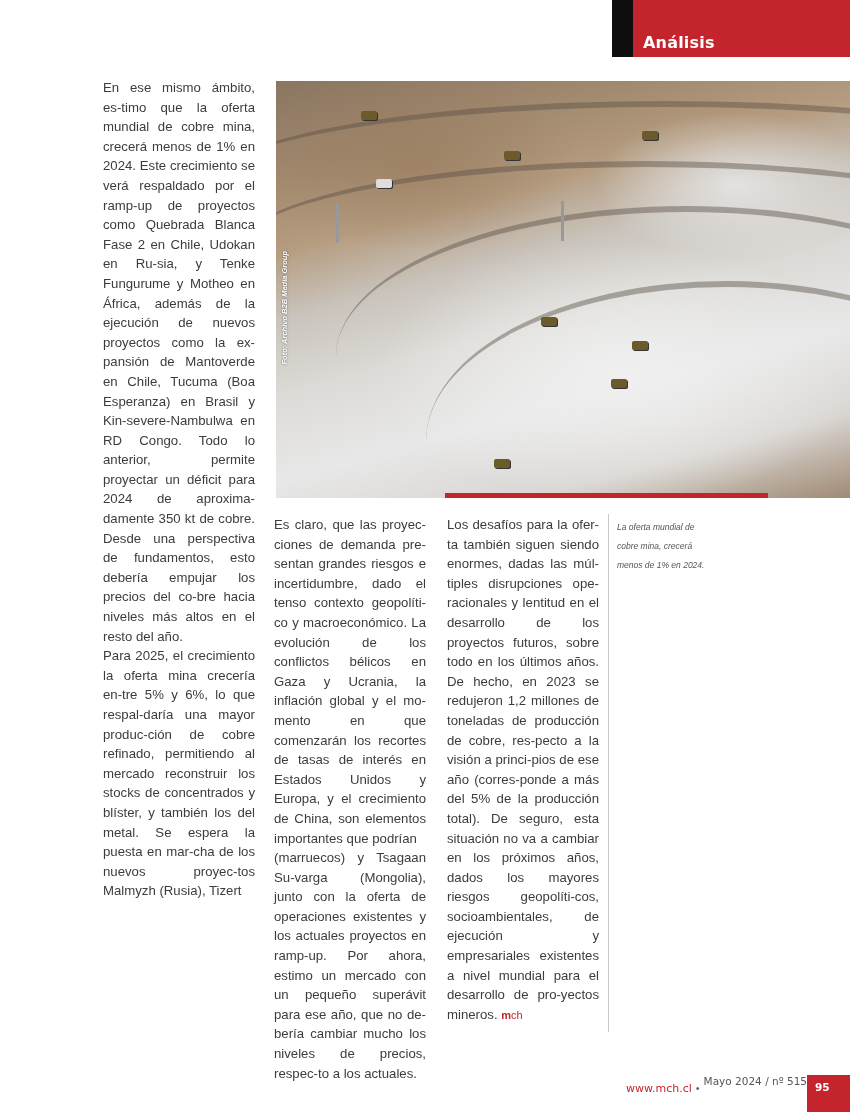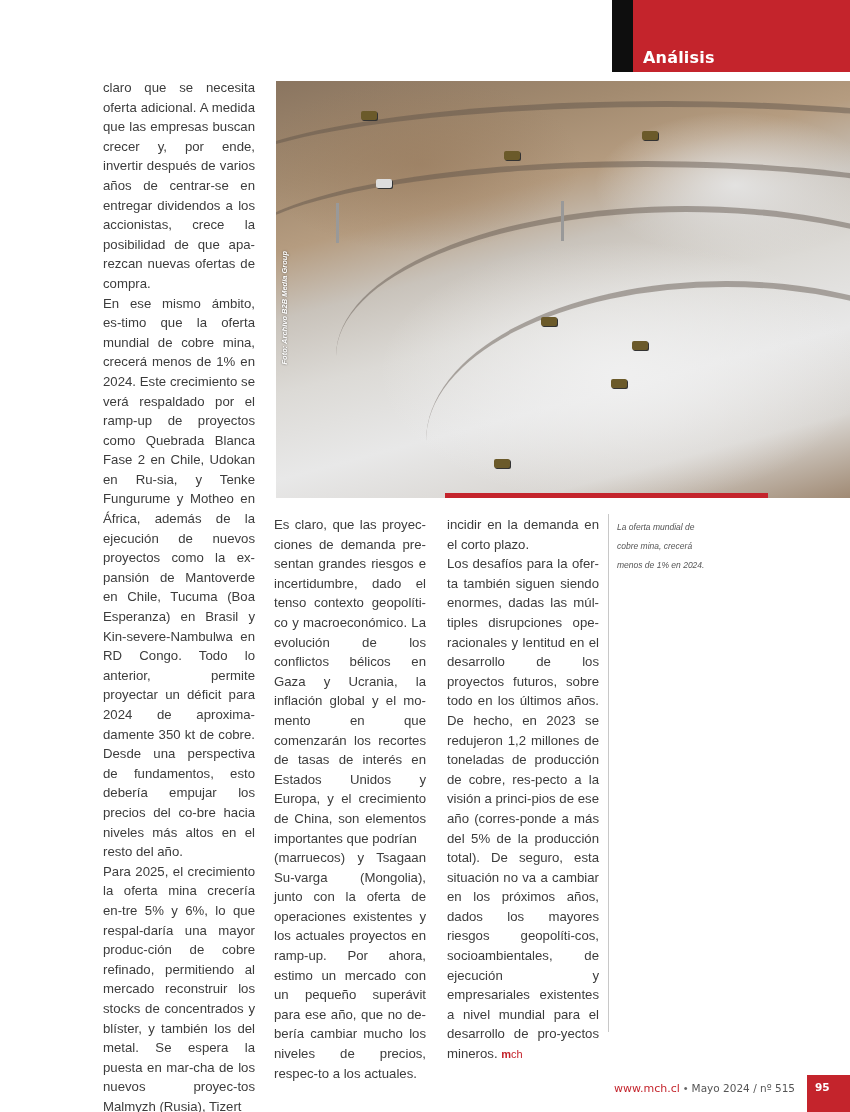--- a/index.html
+++ b/index.html
@@ -1,19 +1,19 @@
 <!DOCTYPE html>
 <html><head>
   <meta charset="utf-8">
   <style>
     * { box-sizing: border-box; margin: 0; padding: 0; }
     html, body { width: 850px; height: 1112px; background: #ffffff; overflow: hidden; }
     body { position: relative; font-family: "Liberation Sans", sans-serif; color: #3a3a3a; }
 
-    .section-tab { position: absolute; left: 597px; top: 0; width: 253px; height: 72px; display: flex; padding-left: 15px; }
+    .section-tab { position: absolute; left: 597px; top: 0; width: 253px; height: 57px; display: flex; padding-left: 15px; }
     .section-tab .black-bar { width: 21px; height: 100%; background: #0e0e0e; }
     .section-tab .red-bar { flex: 1; height: 100%; background: #c4242c; position: relative; }
     .section-tab .label { position: absolute; left: 10px; bottom: 5px; color: #ffffff; font-family: "DejaVu Sans", sans-serif; font-weight: bold; font-size: 16px; letter-spacing: 0.2px; }
 
     .col { position: absolute; font-size: 13.2px; line-height: 19.6px; color: #3c3c3c; text-align: justify; }
     .col p { margin: 0; }
     .col1 { left: 103px; top: 78px; width: 152px; }
     .col2 { left: 274px; top: 515px; width: 152px; }
     .col3 { left: 447px; top: 515px; width: 152px; }
 
@@ -32,35 +32,34 @@
 
     .caption-rule { position: absolute; left: 608px; top: 514px; width: 1px; height: 518px; background: #c8c8c8; }
     .caption { position: absolute; left: 617px; top: 518px; width: 90px; font-size: 8.5px; line-height: 19px; font-style: italic; color: #555; }
 
     .mch-sign { font-size: 11px; font-weight: bold; color: #c4242c; }
     .mch-sign .ch { font-weight: normal; }
 
     .footer { position: absolute; right: 0; top: 1075px; height: 37px; display: flex; align-items: flex-start; }
     .footer .site { font-family: "DejaVu Sans", sans-serif; font-weight: normal; font-size: 11px; color: #c4242c; margin-top: 7px; }
     .footer .sep { font-size: 11px; color: #666; margin: 7px 4px 0 4px; }
-    .footer .issue { font-family: "DejaVu Sans", sans-serif; font-size: 10.5px; color: #555; margin-top: 7px; }
-    .footer .pagenum { width: 43px; height: 37px; background: #c4242c; margin-left: 12px; color: #fff; font-family: "DejaVu Sans", sans-serif; font-weight: bold; font-size: 10.5px; padding: 6px 0 0 8px; }
+    .footer .issue { font-family: "DejaVu Sans", sans-serif; font-size: 10.5px; color: #555; }
+    .footer .pagenum { width: 43px; height: 37px; background: #c4242c; color: #fff; font-family: "DejaVu Sans", sans-serif; font-weight: bold; font-size: 10.5px; padding: 6px 0 0 8px; }
   </style>
 </head>
 <body>
 
 <div class="section-tab">
   <div class="black-bar"></div>
   <div class="red-bar">
     <span class="label">Análisis</span>
   </div>
 </div>
 
 <div class="col col1">
-  <p>claro que se necesita oferta adicional. A medida que las empresas buscan crecer y, por ende, invertir después de varios años de centrar-se en entregar dividendos a los accionistas, crece la posibilidad de que apa-rezcan nuevas ofertas de compra.</p>
   <p>En ese mismo ámbito, es-timo que la oferta mundial de cobre mina, crecerá menos de 1% en 2024. Este crecimiento se verá respaldado por el ramp-up de proyectos como Quebrada Blanca Fase 2 en Chile, Udokan en Ru-sia, y Tenke Fungurume y Motheo en África, además de la ejecución de nuevos proyectos como la ex-pansión de Mantoverde en Chile, Tucuma (Boa Esperanza) en Brasil y Kin-severe-Nambulwa en RD Congo. Todo lo anterior, permite proyectar un déficit para 2024 de aproxima-damente 350 kt de cobre. Desde una perspectiva de fundamentos, esto debería empujar los precios del co-bre hacia niveles más altos en el resto del año.</p>
   <p>Para 2025, el crecimiento la oferta mina crecería en-tre 5% y 6%, lo que respal-daría una mayor produc-ción de cobre refinado, permitiendo al mercado reconstruir los stocks de concentrados y blíster, y también los del metal. Se espera la puesta en mar-cha de los nuevos proyec-tos Malmyzh (Rusia), Tizert</p>
 </div>
 
 <div class="photo">
   <div class="bench" style="left:-60px; top:20px; width:900px; height:160px;"></div>
   <div class="bench" style="left:-40px; top:80px; width:820px; height:180px;"></div>
   <div class="bench" style="left:60px; top:125px; width:700px; height:300px;"></div>
   <div class="bench" style="left:150px; top:200px; width:600px; height:320px;"></div>
   <div class="truck" style="left:85px; top:30px;"></div>
@@ -76,21 +75,20 @@
   <div class="credit">Foto: Archivo B2B Media Group</div>
 </div>
 <div class="photo-red-rule"></div>
 
 <div class="col col2">
   <p>Es claro, que las proyec-ciones de demanda pre-sentan grandes riesgos e incertidumbre, dado el tenso contexto geopolíti-co y macroeconómico. La evolución de los conflictos bélicos en Gaza y Ucrania, la inflación global y el mo-mento en que comenzarán los recortes de tasas de interés en Estados Unidos y Europa, y el crecimiento de China, son elementos importantes que podrían</p>
   <p>(marruecos) y Tsagaan Su-varga (Mongolia), junto con la oferta de operaciones existentes y los actuales proyectos en ramp-up. Por ahora, estimo un mercado con un pequeño superávit para ese año, que no de-bería cambiar mucho los niveles de precios, respec-to a los actuales.</p>
 </div>
 
 <div class="col col3">
-  <p>incidir en la demanda en el corto plazo.</p>
   <p><span>Los desafíos para la ofer-ta también siguen siendo enormes, dadas las múl-tiples disrupciones ope-racionales y lentitud en el desarrollo de los proyectos futuros, sobre todo en los últimos años. De hecho, en 2023 se redujeron 1,2 millones de toneladas de producción de cobre, res-pecto a la visión a princi-pios de ese año (corres-ponde a más del 5% de la producción total). De seguro, esta situación no va a cambiar en los próximos años, dados los mayores riesgos geopolíti-cos, socioambientales, de ejecución y empresariales existentes a nivel mundial para el desarrollo de pro-yectos mineros.</span> <span class="mch-sign"><span>m</span><span class="ch">ch</span></span></p>
 </div>
 
 <div class="caption-rule"></div>
 <div class="caption">La oferta mundial de cobre mina, crecerá menos de 1% en 2024.</div>
 
 <div class="footer">
   <span class="site">www.mch.cl</span>
   <span class="sep">•</span>
   <span class="issue">Mayo 2024 / nº 515</span>

